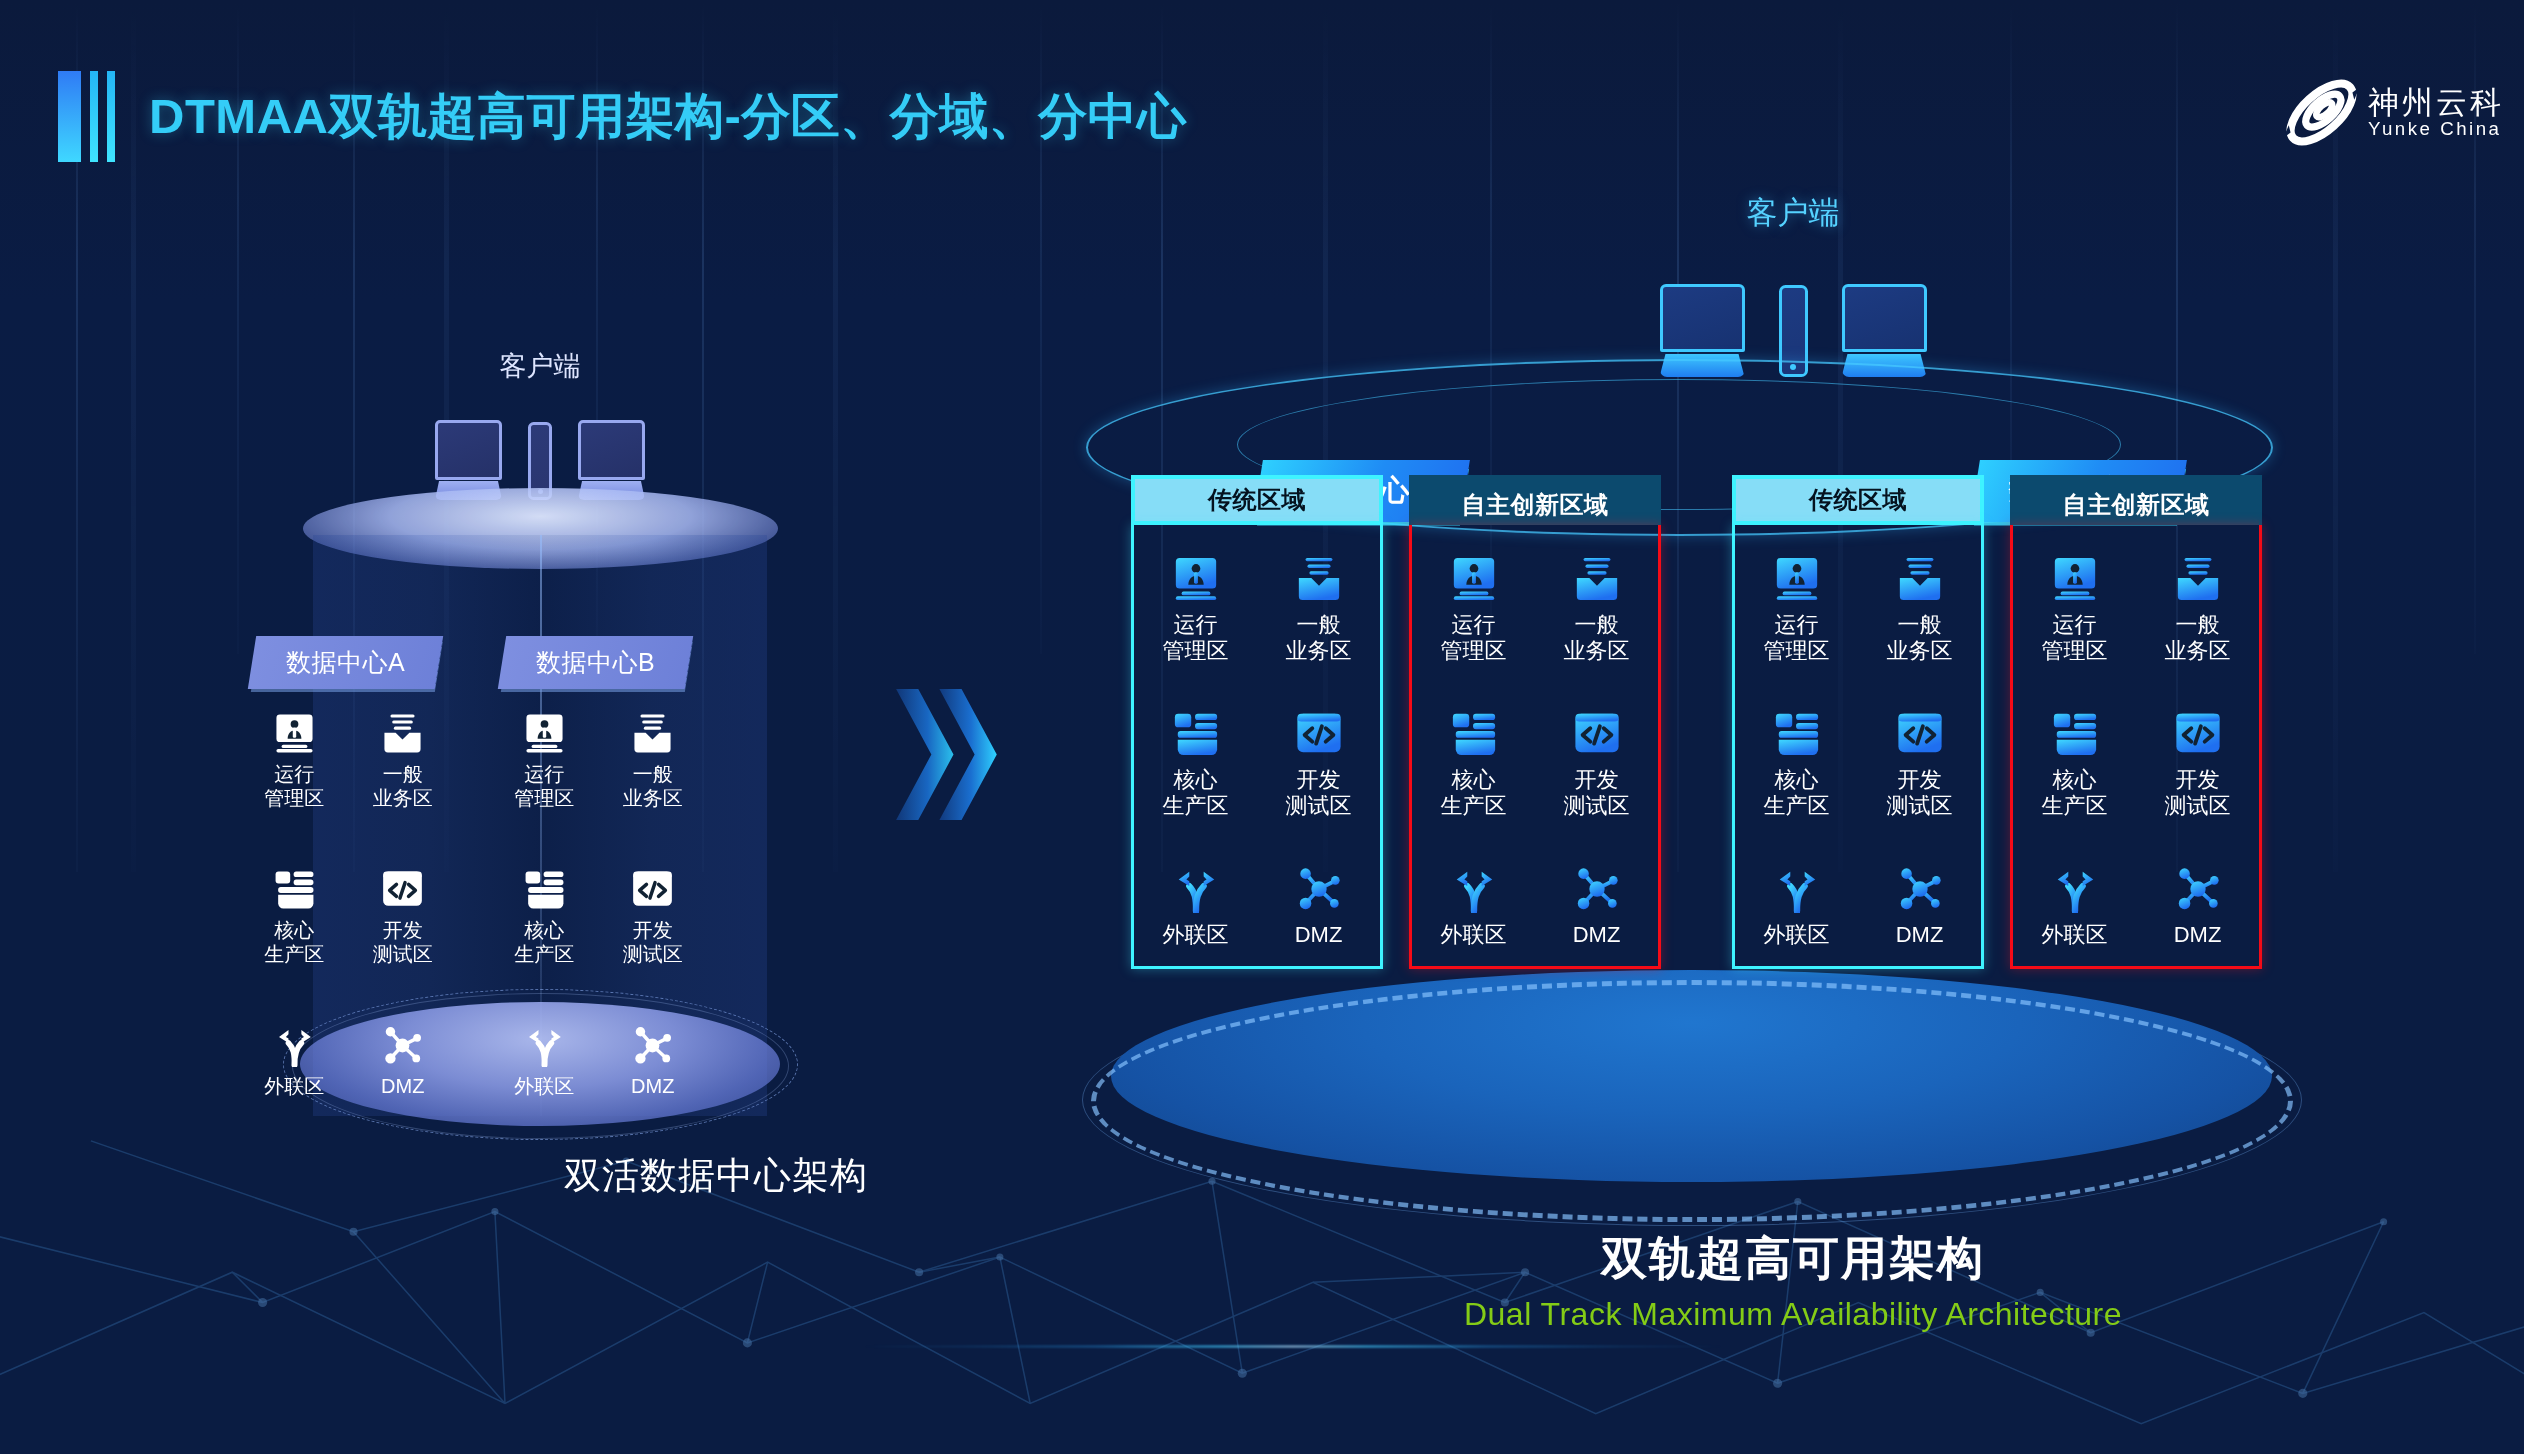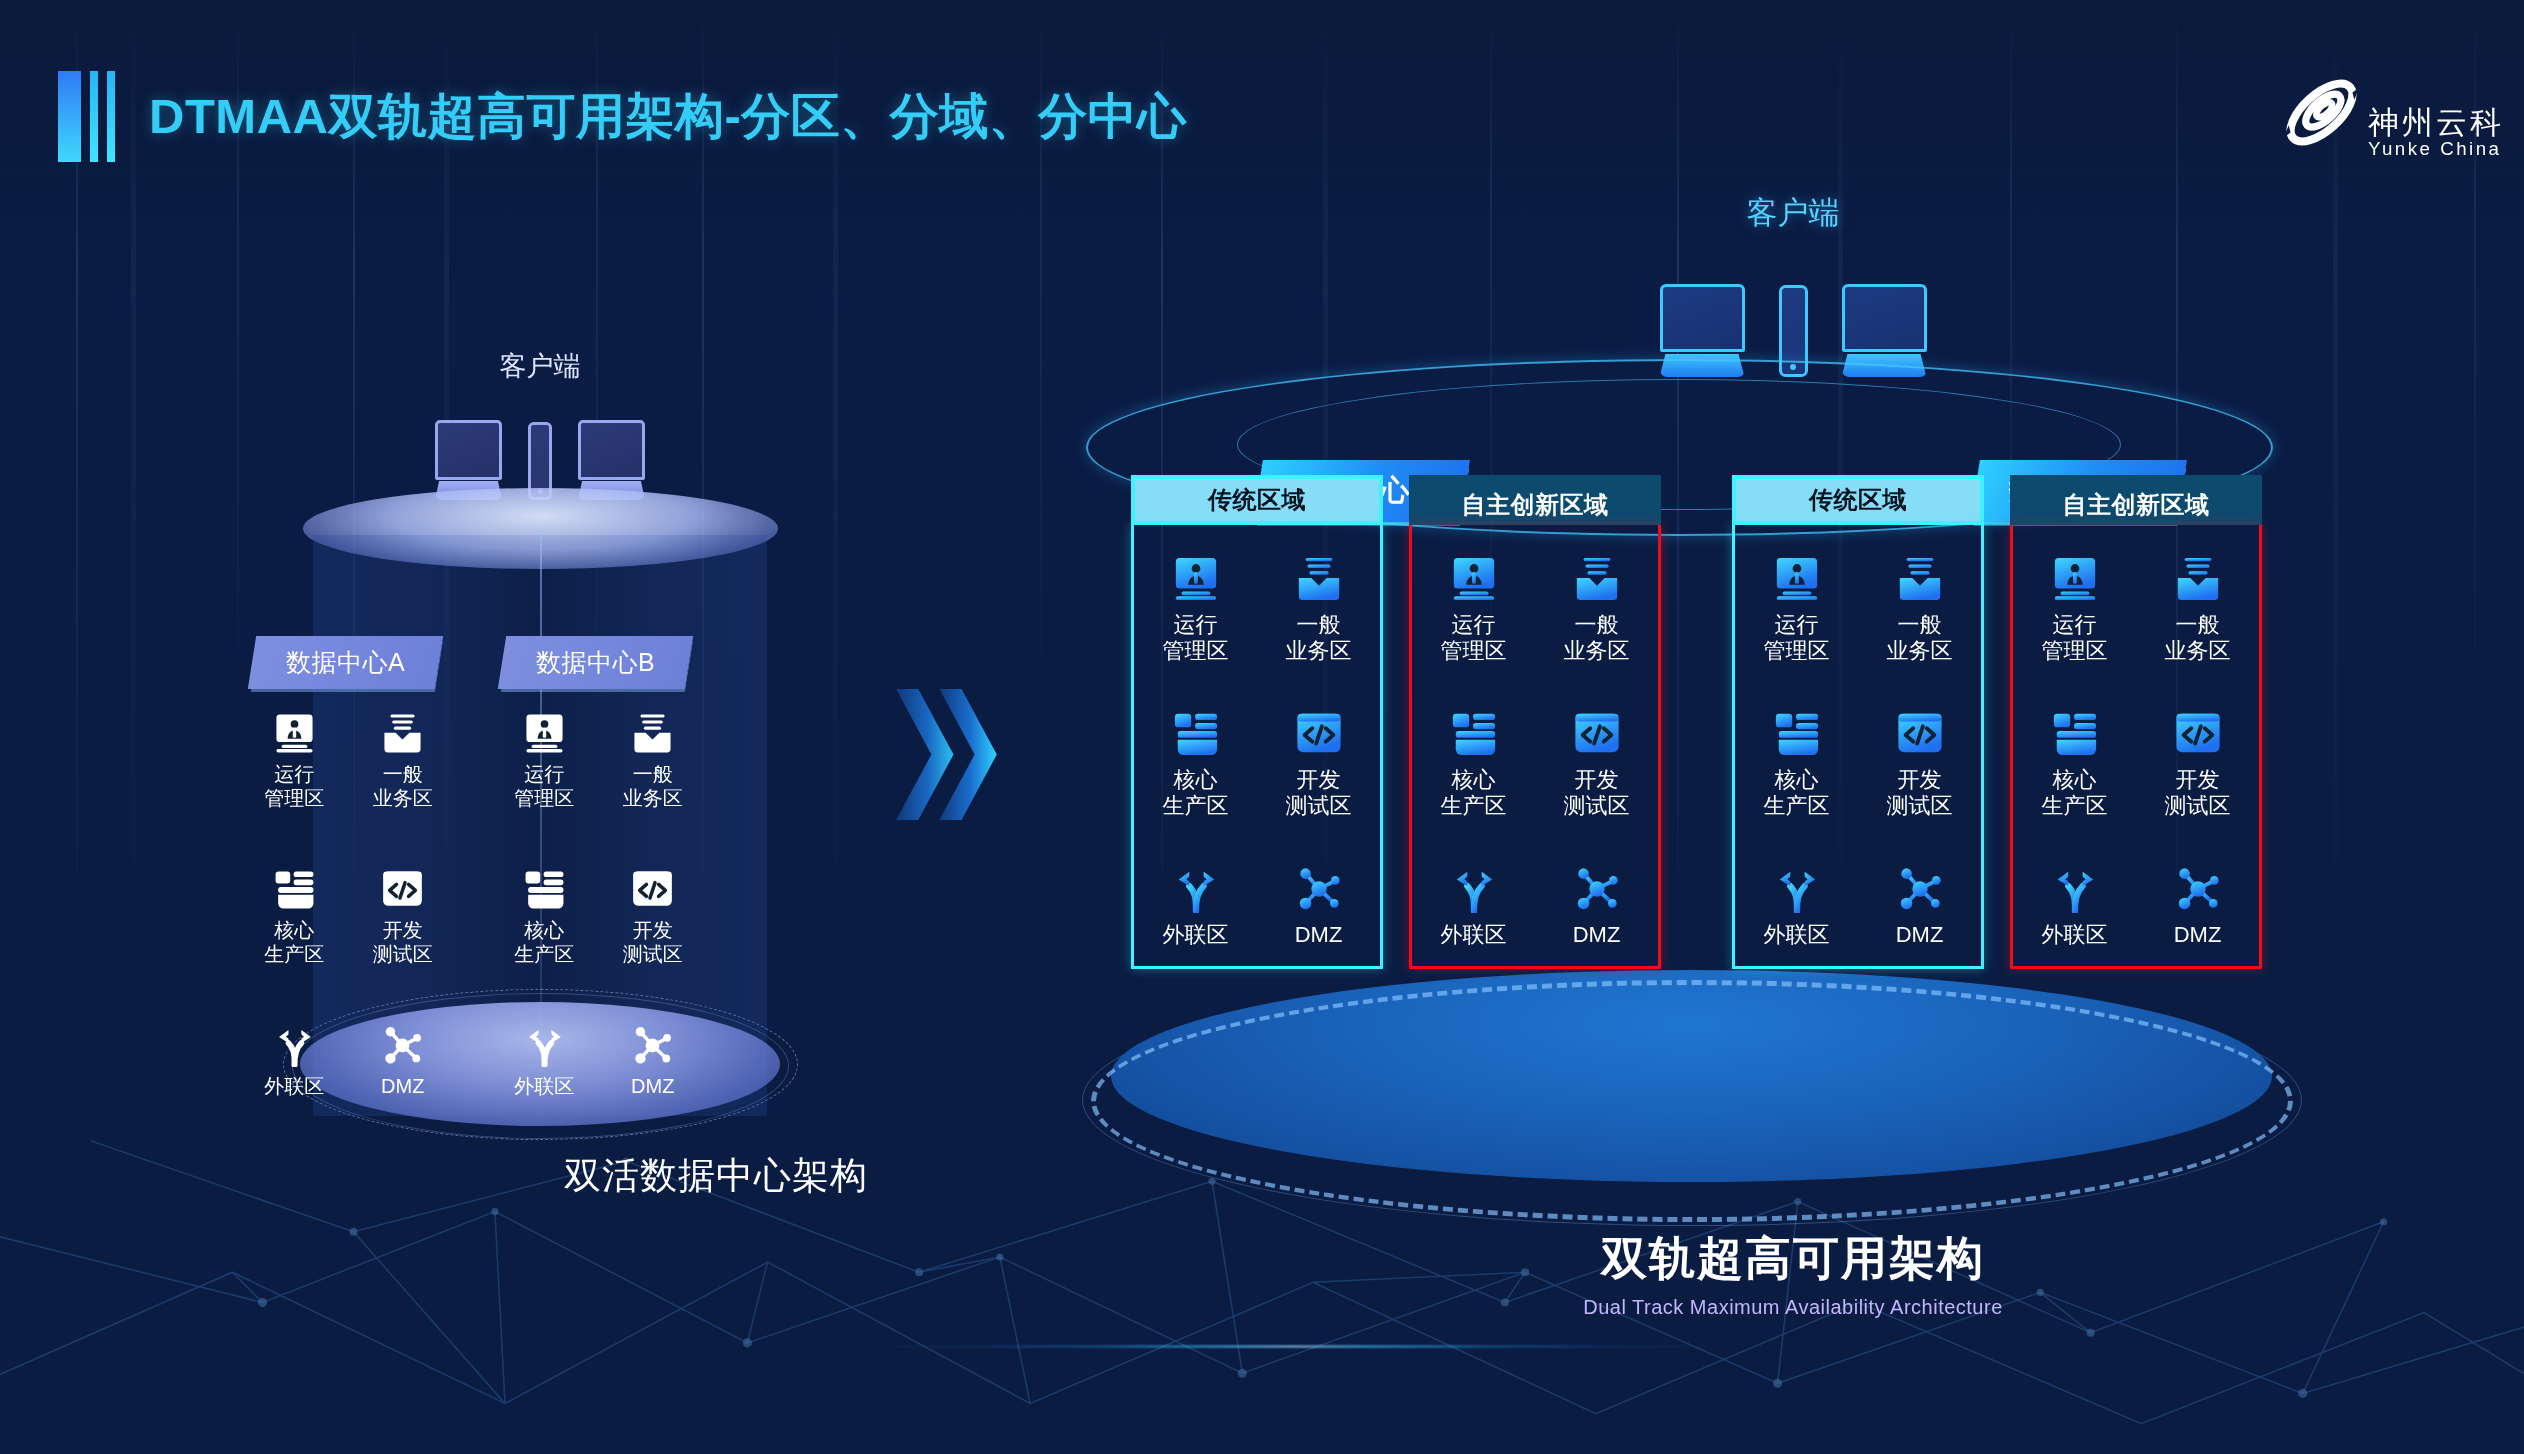--- a/index.html
+++ b/index.html
@@ -45,21 +45,21 @@
   .bars{position:absolute;left:58px;top:71px;display:flex;gap:8.6px;align-items:flex-end;}
   .bars i{display:block;width:23px;height:91px;background:linear-gradient(180deg,#2f7bf5,#3fd8ff);}
   .bars i:nth-child(2){width:8.6px;height:91px;background:linear-gradient(180deg,#24b6f5,#3fe4ff);}
   .bars i:nth-child(3){width:8.6px;height:91px;background:linear-gradient(180deg,#24b6f5,#3fe4ff);}
   .page-title{
     position:absolute;left:149px;top:71px;
     font-size:49px;font-weight:700;color:#34cdf7;letter-spacing:0.5px;
     line-height:91px;white-space:nowrap;
     text-shadow:0 0 13px rgba(52,205,247,.35);
   }
-  .logo{position:absolute;right:81px;top:66px;display:flex;align-items:flex-end;gap:1px;}
+  .logo{position:absolute;right:81px;top:66px;display:flex;align-items:center;gap:1px;}
   .logo-mark{width:91px;height:93px;}
   .logo-txt{display:flex;flex-direction:column;gap:2px;}
   .logo-cn{font-size:31px;color:#fff;letter-spacing:3px;font-weight:500;line-height:1;}
   .logo-en{font-size:18.7px;color:#fff;letter-spacing:2.5px;line-height:1;}
 
   
   .left-wrap{position:absolute;left:212px;top:348px;width:656px;height:869px;}
   .cap{position:absolute;text-align:center;color:#e7ecff;}
   .left-client-label{left:0;right:0;top:0;font-size:27px;color:#dfe6ff;}
   .left-devices{position:absolute;left:0;right:0;top:56px;height:96px;display:flex;align-items:flex-end;justify-content:center;gap:26px;}
@@ -171,21 +171,21 @@
   .panel.innov .panel-body{border-color:#f50b17;box-shadow:0 0 11px rgba(245,20,35,.35);}
 
   .zone-grid-r{position:absolute;left:0;right:0;top:30px;display:grid;grid-template-columns:1fr 1fr;row-gap:46px;}
   .zr{display:flex;flex-direction:column;align-items:center;gap:9px;}
   .zr .ic{width:48px;height:48px;}
   .zr .tx{font-size:22px;line-height:1.18;color:#fff;text-align:center;white-space:pre-line;}
 
   
   .bottom-block{position:absolute;left:1086px;top:1232px;width:1414px;text-align:center;}
   .bt-cn{font-size:46px;font-weight:700;color:#fff;letter-spacing:2px;line-height:1.15;}
-  .bt-en{margin-top:11px;font-size:20px;color:#c4b5fd;letter-spacing:0.5px;}
+  .bt-en{margin-top:11px;font-size:32px;color:#84cc16;letter-spacing:0.5px;}
 </style>
 </head>
 <body>
 
 <div id="bg-root">
   <div class="bg-base"></div>
   <div class="bg-top"></div>
 
   <div class="streaks">
     <i class="streak" style="left:76px"></i>

